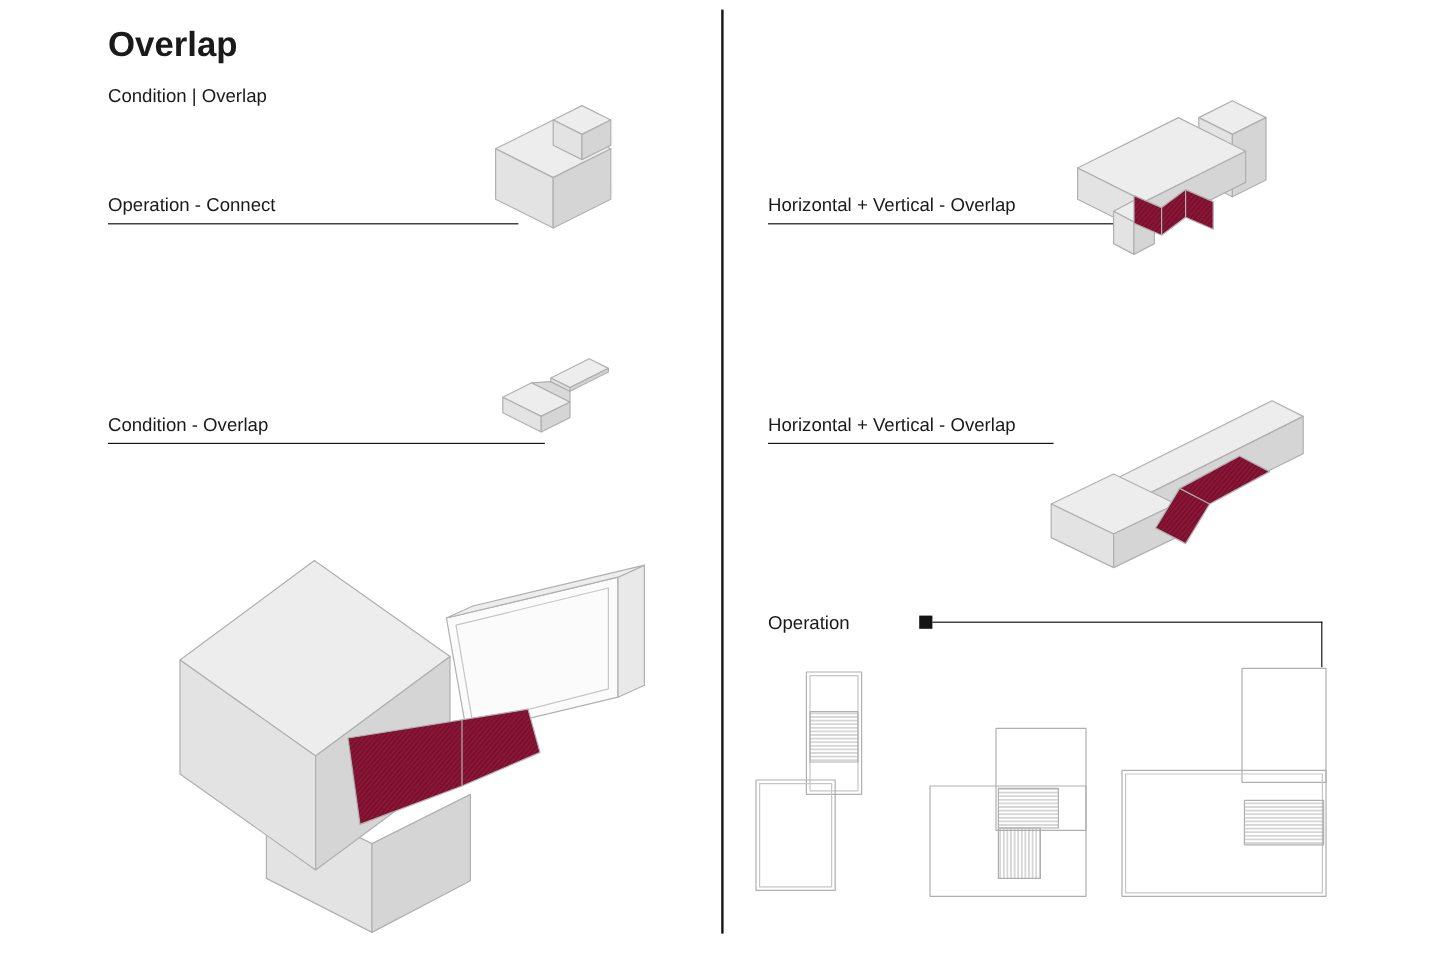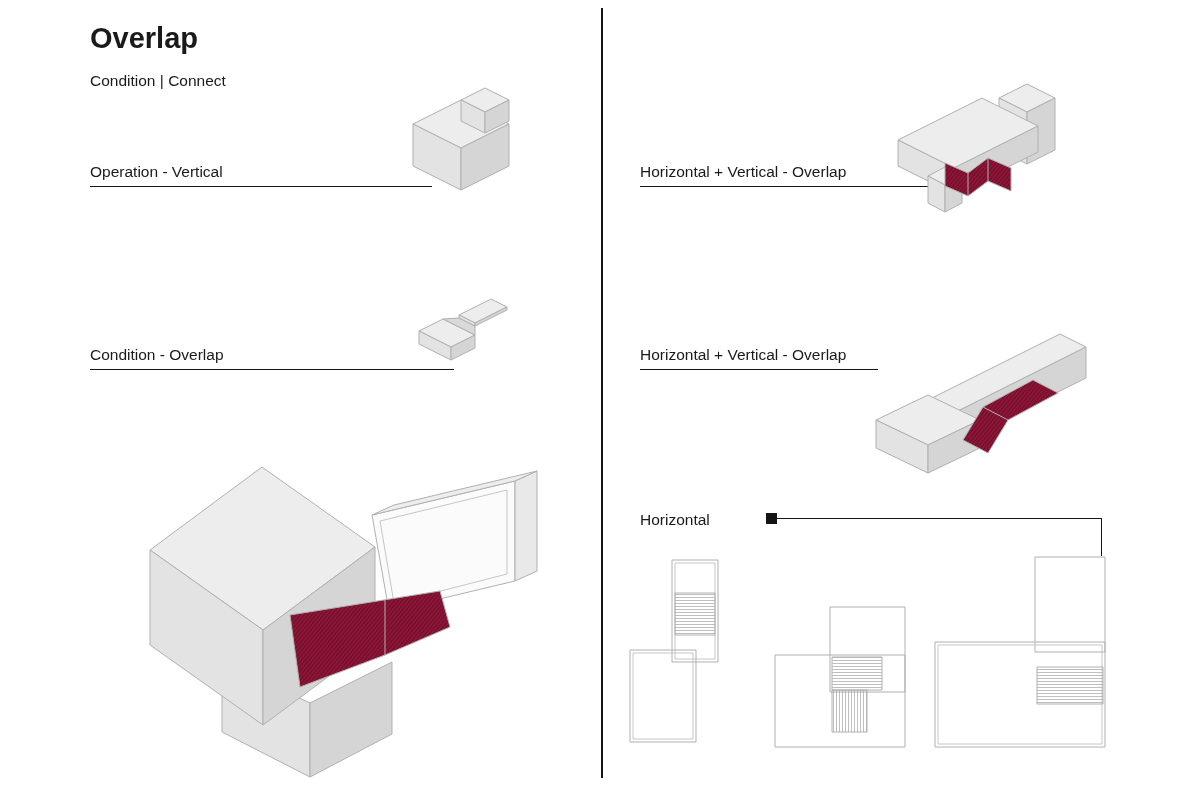--- a/index.html
+++ b/index.html
@@ -45,35 +45,35 @@
       </pattern>
       <pattern id="hatchV" width="3" height="4" patternUnits="userSpaceOnUse">
         <line x1="1.5" y1="0" x2="1.5" y2="4" stroke="#a3a3a3" stroke-width="0.7"></line>
       </pattern>
     </defs>
   </svg>
 
   <div class="divider"></div>
 
   <h1 class="title">Overlap</h1>
-  <div class="subtitle">Condition | Connect</div>
+  <div class="subtitle">Condition | Overlap</div>
 
-  <div class="label" style="left:90px;top:163px">Operation - Vertical</div>
+  <div class="label" style="left:90px;top:163px">Operation - Connect</div>
   <div class="rule" style="left:90px;top:186px;width:342px"></div>
 
   <div class="label" style="left:90px;top:346px">Condition - Overlap</div>
   <div class="rule" style="left:90px;top:369px;width:364px"></div>
 
   <div class="label" style="left:640px;top:163px">Horizontal + Vertical - Overlap</div>
   <div class="rule" style="left:640px;top:186px;width:296px"></div>
 
   <div class="label" style="left:640px;top:346px">Horizontal + Vertical - Overlap</div>
   <div class="rule" style="left:640px;top:369px;width:238px"></div>
 
-  <div class="label" style="left:640px;top:511px">Horizontal</div>
+  <div class="label" style="left:640px;top:511px">Operation</div>
   <div class="marker" style="left:766px;top:513px"></div>
   <div class="rule" style="left:777px;top:518px;width:325px"></div>
   <div class="vrule" style="left:1100.5px;top:518px;height:38px"></div>
 
   <svg class="fig" style="left:405px;top:86px" width="140" height="110" viewBox="0 0 140 110">
     <g>
       <polygon class="ftop" points="8,38 56,14 104,38 56,62"></polygon>
       <polygon class="fleft" points="8,38 56,62 56,104 8,80"></polygon>
       <polygon class="fright" points="56,62 104,38 104,80 56,104"></polygon>
     </g>

